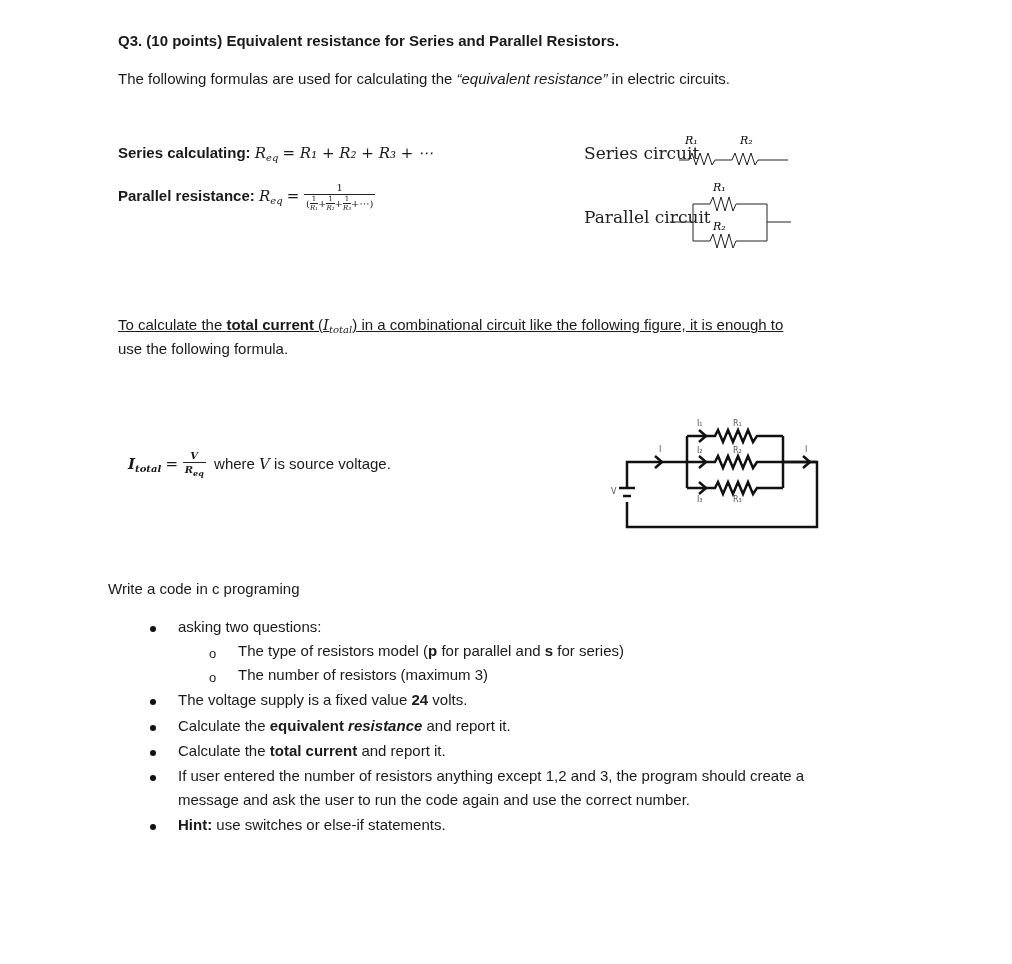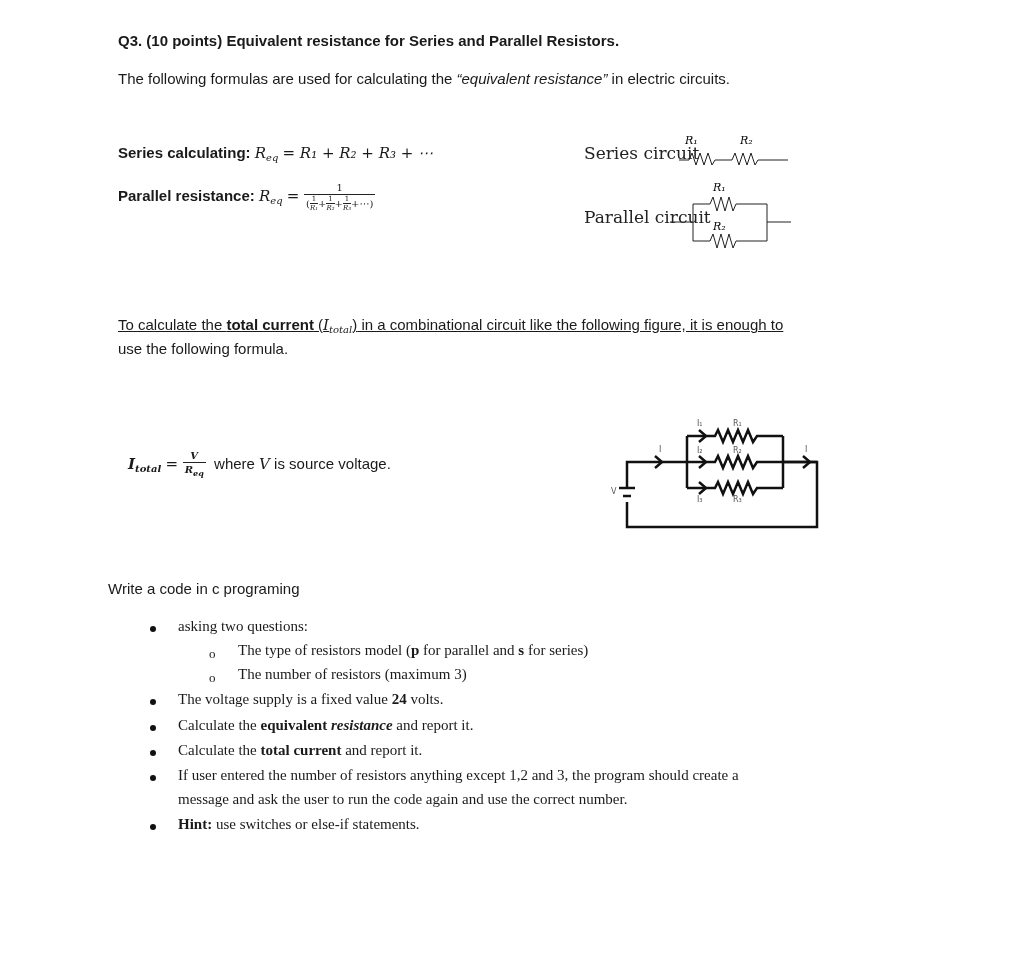--- a/index.html
+++ b/index.html
@@ -11,21 +11,21 @@
   .math { font-family:"DejaVu Serif", serif; font-style:italic; }
   .mathup { font-family:"DejaVu Serif", serif; font-style:normal; }
   sub { font-size:10px; vertical-align:-3px; }
   .frac { display:inline-flex; flex-direction:column; align-items:center; vertical-align:middle; }
   .frac .num { font-size:10px; line-height:12px; }
   .frac .den { border-top:1px solid #222; font-size:10px; line-height:14px; padding:0 2px; }
   .small-frac { display:inline-flex; flex-direction:column; align-items:center; vertical-align:middle; font-size:7px; }
   .small-frac .n { line-height:8px; }
   .small-frac .d { border-top:1px solid #222; line-height:9px; }
   .caption { font-family:"DejaVu Serif", serif; font-size:17px; color:#222; }
-  .bullet-row { position:absolute; white-space:nowrap;font-family:Liberation Serif, serif; }
+  .bullet-row { position:absolute; white-space:nowrap; }
   .dot { display:inline-block; width:6px; height:6px; border-radius:50%; background:#111; position:absolute; left:-28px; top:8px; }
   .circ { position:absolute; left:-29px; top:4px; font-size:13px; }
 </style>
 </head>
 <body>
 
 <div class="abs b" style="left:118px; top:32px;">
   <span>Q3.</span>
   <span>(10 points)</span>
   <span>Equivalent resistance for Series and Parallel Resistors.</span>

